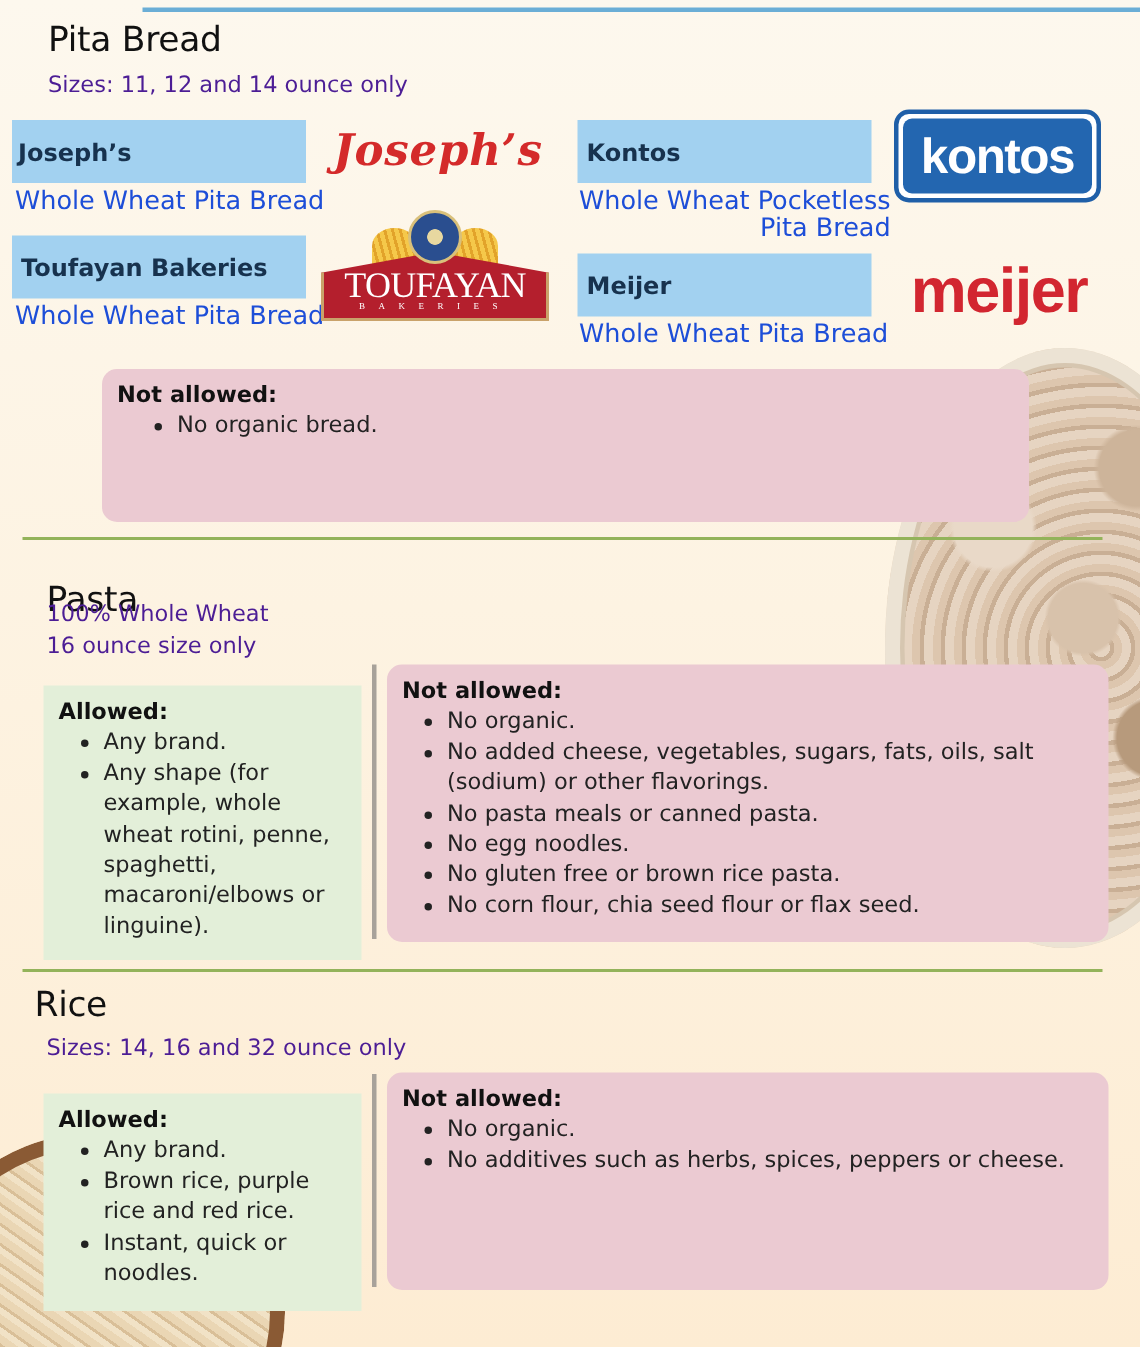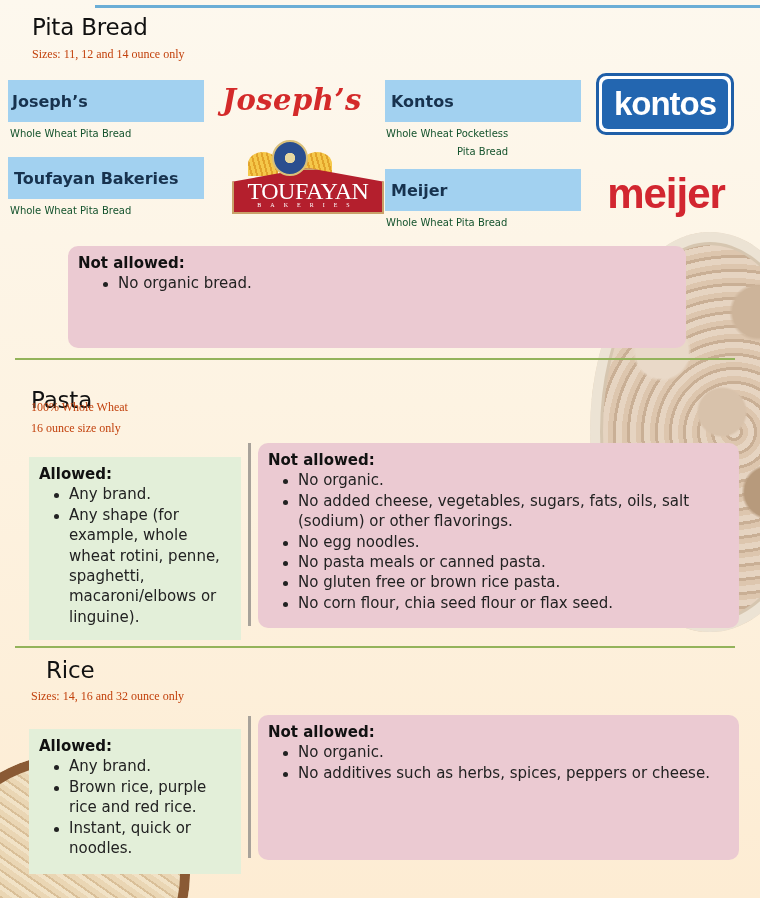--- a/index.html
+++ b/index.html
@@ -30,43 +30,43 @@
     border-radius: 50%;
     background:
       repeating-linear-gradient(35deg, #f1e2c6 0 4px, #d9bf98 4px 6px, #ead6b4 6px 11px),
       #e6cfaa;
     box-shadow: inset 0 0 0 10px #8a5a34;
   }
 
   .top-rule { left: 95px; top: 5px; width: 665px; height: 3px; background: #6baed6; }
 
   .h1 { font-size: 23px; font-weight: normal; color: #111; letter-spacing: -0.2px; }
-  .sub { font-size: 12px; color: #c2410c; font-family: Liberation Serif, serif; }
+  .sub { font-size: 15px; color: #4c1d95; }
 
   .brand-bar {
     position: absolute; height: 42px; background: #a2d1f0;
     font-weight: bold; font-size: 16px; color: #17324e;
     padding-left: 4px; display: flex; align-items: center;
   }
-  .brand-desc { position: absolute; font-size: 10px; color: #14532d; line-height: 18px; }
+  .brand-desc { position: absolute; font-size: 17px; color: #1d4ed8; line-height: 18px; }
 
   .logo { position: absolute; display: flex; align-items: center; justify-content: center; }
   .logo-josephs {
     left: 212px; top: 80px; width: 160px; height: 40px;
     font-family: "DejaVu Serif", serif; font-weight: bold; font-style: italic;
     color: #d42a2a; font-size: 29px; letter-spacing: 0.5px;
   }
   .logo-toufayan {
     left: 214px; top: 138px; width: 152px; height: 78px;
   }
   .toufayan-plate {
     position: absolute; left: 0; top: 30px; width: 152px; height: 46px;
     background: #b41f2d; border: 2px solid #c9a26a;
     clip-path: polygon(0 30%, 50% 0, 100% 30%, 100% 100%, 0 100%);
-    display: flex; flex-direction: column; align-items: center; justify-content: flex-end; padding-bottom: 4px; margin-left: 18px;
+    display: flex; flex-direction: column; align-items: center; justify-content: flex-end; padding-bottom: 4px;
   }
   .toufayan-name { font-family: "Liberation Serif", serif; color: #fff; font-size: 24px; line-height: 22px; letter-spacing: -0.5px; }
   .toufayan-sub { font-family: "Liberation Serif", serif; color: #fff; font-size: 6px; letter-spacing: 9px; }
   .toufayan-seal {
     position: absolute; left: 58px; top: 2px; width: 36px; height: 36px; border-radius: 50%;
     background: radial-gradient(circle, #e8d8a0 0 22%, #2a4e8f 24% 100%);
     border: 2px solid #d9c07a;
   }
   .toufayan-wheat {
     position: absolute; top: 14px; width: 30px; height: 24px;
@@ -179,32 +179,32 @@
     </ul>
   </div>
 
   <div class="vdivider" style="left:248px; top:443px; height:183px;"></div>
 
   <div class="panel panel-pink" style="left:258px; top:443px; width:481px; height:185px;">
     <div class="panel-title">Not allowed:</div>
     <ul style="padding-left:13px;">
       <li>No organic.</li>
       <li>No added cheese, vegetables, sugars, fats, oils, salt (sodium) or other flavorings.</li>
+      <li>No pasta meals or canned pasta.</li>
       <li>No egg noodles.</li>
-      <li>No pasta meals or canned pasta.</li>
       <li>No gluten free or brown rice pasta.</li>
       <li>No corn flour, chia seed flour or flax seed.</li>
     </ul>
   </div>
 </section>
 
 <div class="green-rule" style="left:15px; top:646px; width:720px;"></div>
 
 <section>
-  <div class="abs h1" style="left:46px; top:657px;">Rice</div>
+  <div class="abs h1" style="left:23px; top:657px;">Rice</div>
   <div class="abs sub" style="left:31px; top:689px;">Sizes: 14, 16 and 32 ounce only</div>
 
   <div class="panel panel-green" style="left:29px; top:715px; width:212px; height:145px;">
     <div class="panel-title">Allowed:</div>
     <ul style="padding-left:13px;">
       <li>Any brand.</li>
       <li>Brown rice, purple rice and red rice.</li>
       <li>Instant, quick or noodles.</li>
     </ul>
   </div>

